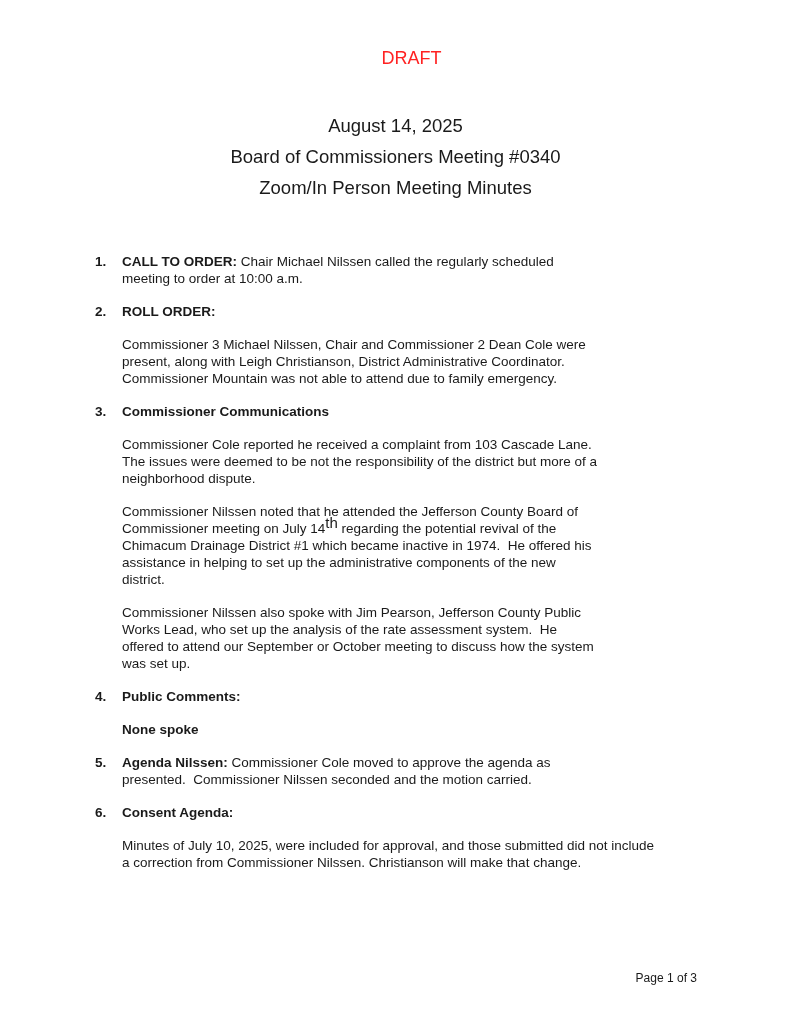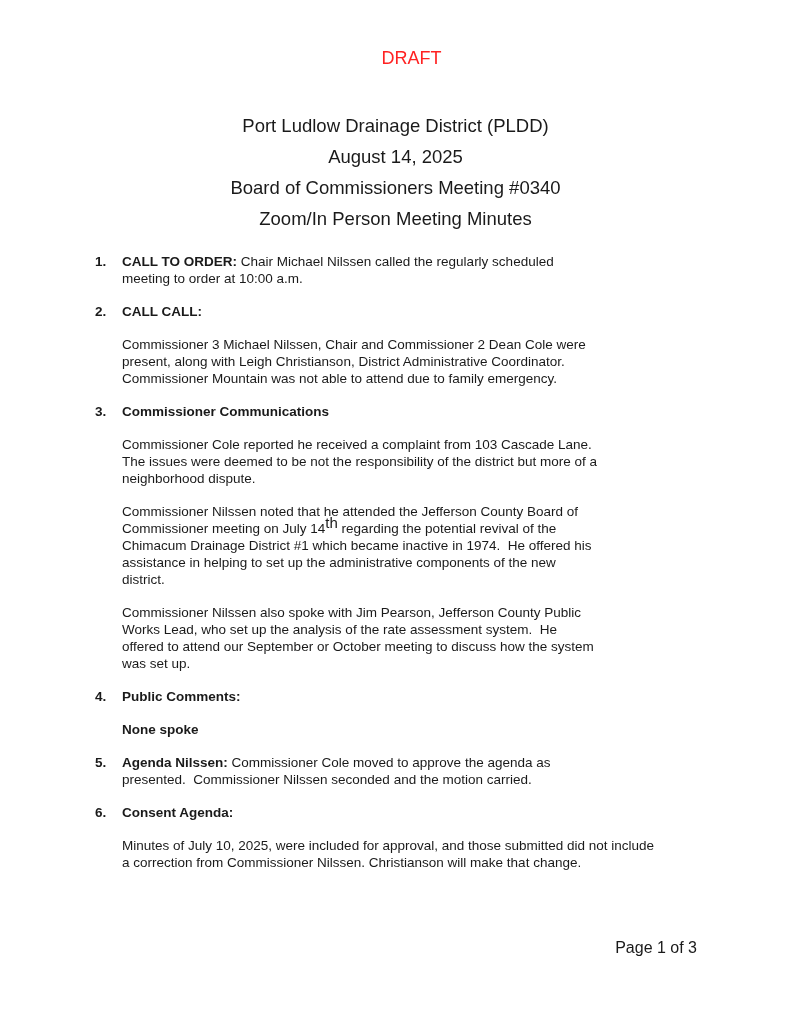--- a/index.html
+++ b/index.html
@@ -32,47 +32,46 @@
   .num { width: 27px; flex: none; font-weight: bold; }
   .ibody { flex: 1; }
   .b { font-weight: bold; }
   .t { white-space: pre-wrap; }
   .para {
     margin: 7px 0 16px 27px;
     white-space: pre-wrap;
   }
   sup.ord { font-size: 15px; vertical-align: super; line-height: 0; }
   .footer {
-    position: absolute; top: 939px; right: 94px;
-    font-size: 16px;
+    position: absolute; top: 971px; right: 94px;
+    font-size: 12px;
   }
 </style>
 </head>
 <body>
 
 <div class="draft">DRAFT</div>
 
 <div class="titleblock">
-  <div>Port Ludlow Drainage District (PLDD)</div>
   <div>August 14, 2025</div>
   <div>Board of Commissioners Meeting #0340</div>
   <div>Zoom/In Person Meeting Minutes</div>
 </div>
 
 <div class="content">
 
   <div class="item">
     <span class="num">1.</span>
     <div class="ibody"><span class="b t">CALL TO ORDER:</span><span class="t"> Chair Michael Nilssen called the regularly scheduled
 meeting to order at 10:00 a.m.</span></div>
   </div>
 
   <div class="item">
     <span class="num">2.</span>
-    <div class="ibody"><span class="b t">CALL CALL:</span></div>
+    <div class="ibody"><span class="b t">ROLL ORDER:</span></div>
   </div>
   <div class="para">Commissioner 3 Michael Nilssen, Chair and Commissioner 2 Dean Cole were
 present, along with Leigh Christianson, District Administrative Coordinator.
 Commissioner Mountain was not able to attend due to family emergency.</div>
 
   <div class="item">
     <span class="num">3.</span>
     <div class="ibody"><span class="b t">Commissioner Communications</span></div>
   </div>
   <div class="para">Commissioner Cole reported he received a complaint from 103 Cascade Lane.

